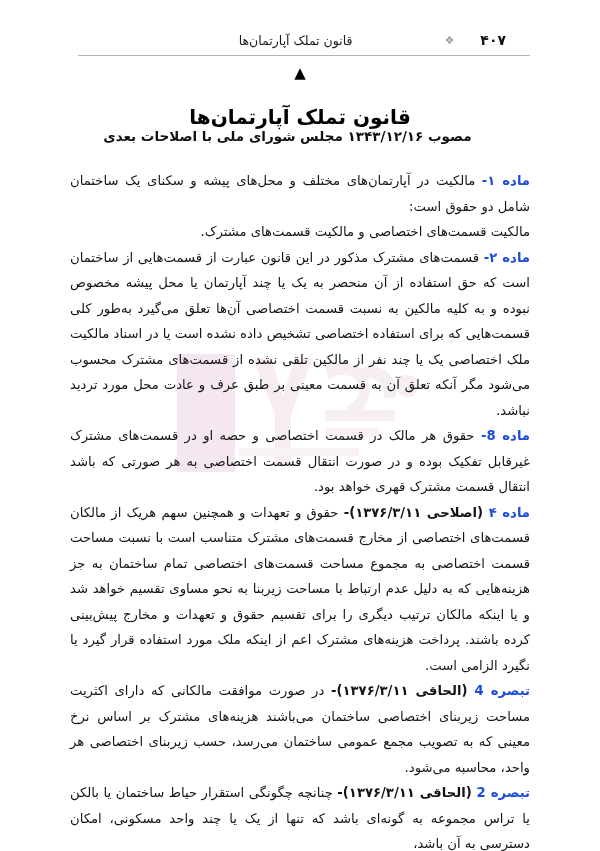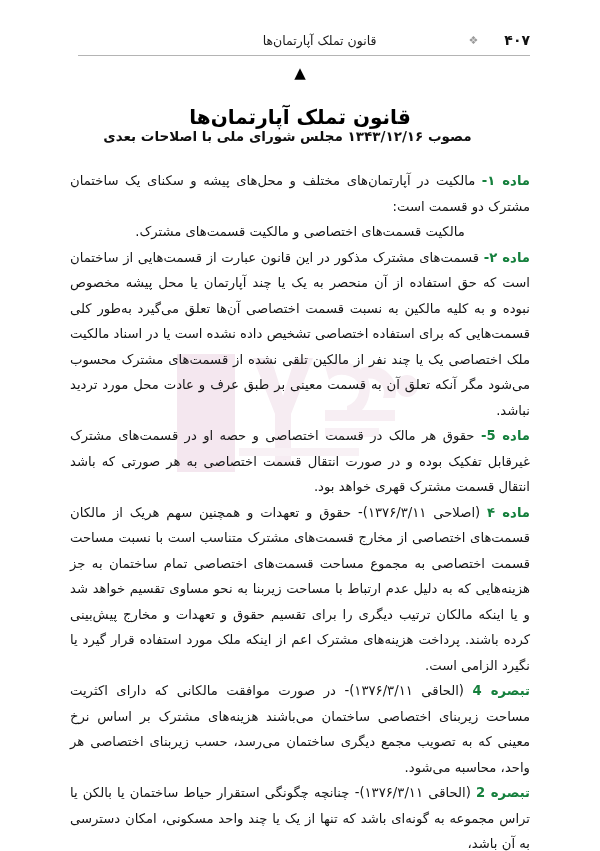--- a/index.html
+++ b/index.html
@@ -54,20 +54,21 @@
   .rh-ornament {
     font-size: 11px;
     color: #9a9a9a;
     margin-right: 26px;
     line-height: 1;
   }
   .rh-pageno {
     font-size: 14px;
     font-weight: bold;
     color: #111111;
+    margin-right: 24px;
     letter-spacing: .5px;
   }
 
   .header-rule {
     position: absolute;
     left: 78px;
     top: 55px;
     width: 452px;
     height: 1px;
     background: #b4b4b4;
@@ -122,26 +123,26 @@
   }
   .para {
     font-size: 13.2px;
     line-height: 25.5px;
     margin: 0 0 0 0;
     color: #141414;
     text-align: justify;
   }
   .para .lead {
     font-weight: bold;
-    color: #15803d;
+    color: #1d4ed8;
   }
   .para .lead-note {
-    font-weight: normal;
+    font-weight: bold;
   }
-  .para.last-right { text-align: center; }
+  .para.last-right { text-align: right; }
 </style>
 </head>
 <body>
 
 <div class="page">
 
   <div class="watermark">
     <svg viewBox="0 0 250 122" xmlns="http://www.w3.org/2000/svg">
       <rect x="2" y="2" width="58" height="118" fill="#f4e7ef"></rect>
       <path d="M78 6 L96 6 L108 44 L120 6 L138 6 L116 62 L116 112 L100 112 L100 62 Z" fill="#f6ecf2"></path>
@@ -160,29 +161,29 @@
     <span class="rh-title">قانون تملک آپارتمان‌ها</span>
   </div>
   <div class="header-rule"></div>
 
   <div class="title-ornament">▲</div>
   <h1 class="doc-title">قانون تملک آپارتمان‌ها</h1>
   <div class="doc-subtitle">مصوب ۱۳۴۳/۱۲/۱۶ مجلس شورای ملی با اصلاحات بعدی</div>
 
   <div class="body-col">
 
-    <p class="para"><span class="lead">ماده ۱-</span><span> مالکیت در آپارتمان‌های مختلف و محل‌های پیشه و سکنای یک ساختمان مشترک دو قسمت است:</span></p>
+    <p class="para"><span class="lead">ماده ۱-</span><span> مالکیت در آپارتمان‌های مختلف و محل‌های پیشه و سکنای یک ساختمان شامل دو حقوق است:</span></p>
 
     <p class="para last-right"><span>مالکیت قسمت‌های اختصاصی و مالکیت قسمت‌های مشترک.</span></p>
 
     <p class="para"><span class="lead">ماده ۲-</span><span> قسمت‌های مشترک مذکور در این قانون عبارت از قسمت‌هایی از ساختمان است که حق استفاده از آن منحصر به یک یا چند آپارتمان یا محل پیشه مخصوص نبوده و به کلیه مالکین به نسبت قسمت اختصاصی آن‌ها تعلق می‌گیرد به‌طور کلی قسمت‌هایی که برای استفاده اختصاصی تشخیص داده نشده است یا در اسناد مالکیت ملک اختصاصی یک یا چند نفر از مالکین تلقی نشده از قسمت‌های مشترک محسوب می‌شود مگر آنکه تعلق آن به قسمت معینی بر طبق عرف و عادت محل مورد تردید نباشد.</span></p>
 
-    <p class="para"><span class="lead">ماده 5-</span><span> حقوق هر مالک در قسمت اختصاصی و حصه او در قسمت‌های مشترک غیرقابل تفکیک بوده و در صورت انتقال قسمت اختصاصی به هر صورتی که باشد انتقال قسمت مشترک قهری خواهد بود.</span></p>
+    <p class="para"><span class="lead">ماده 8-</span><span> حقوق هر مالک در قسمت اختصاصی و حصه او در قسمت‌های مشترک غیرقابل تفکیک بوده و در صورت انتقال قسمت اختصاصی به هر صورتی که باشد انتقال قسمت مشترک قهری خواهد بود.</span></p>
 
     <p class="para"><span class="lead">ماده ۴</span><span class="lead-note"> (اصلاحی ۱۳۷۶/۳/۱۱)-</span><span> حقوق و تعهدات و همچنین سهم هریک از مالکان قسمت‌های اختصاصی از مخارج قسمت‌های مشترک متناسب است با نسبت مساحت قسمت اختصاصی به مجموع مساحت قسمت‌های اختصاصی تمام ساختمان به جز هزینه‌هایی که به دلیل عدم ارتباط با مساحت زیربنا به نحو مساوی تقسیم خواهد شد و یا اینکه مالکان ترتیب دیگری را برای تقسیم حقوق و تعهدات و مخارج پیش‌بینی کرده باشند. پرداخت هزینه‌های مشترک اعم از اینکه ملک مورد استفاده قرار گیرد یا نگیرد الزامی است.</span></p>
 
 
-    <p class="para"><span class="lead">تبصره 4</span><span class="lead-note"> (الحاقی ۱۳۷۶/۳/۱۱)-</span><span> در صورت موافقت مالکانی که دارای اکثریت مساحت زیربنای اختصاصی ساختمان می‌باشند هزینه‌های مشترک بر اساس نرخ معینی که به تصویب مجمع دیگری ساختمان می‌رسد، حسب زیربنای اختصاصی هر واحد، محاسبه می‌شود.</span></p>
+    <p class="para"><span class="lead">تبصره 4</span><span class="lead-note"> (الحاقی ۱۳۷۶/۳/۱۱)-</span><span> در صورت موافقت مالکانی که دارای اکثریت مساحت زیربنای اختصاصی ساختمان می‌باشند هزینه‌های مشترک بر اساس نرخ معینی که به تصویب مجمع عمومی ساختمان می‌رسد، حسب زیربنای اختصاصی هر واحد، محاسبه می‌شود.</span></p>
 
     <p class="para"><span class="lead">تبصره 2</span><span class="lead-note"> (الحاقی ۱۳۷۶/۳/۱۱)-</span><span> چنانچه چگونگی استقرار حیاط ساختمان یا بالکن یا تراس مجموعه به گونه‌ای باشد که تنها از یک یا چند واحد مسکونی، امکان دسترسی به آن باشد،</span></p>
 
   </div>
 </div>
 
 </body></html>

